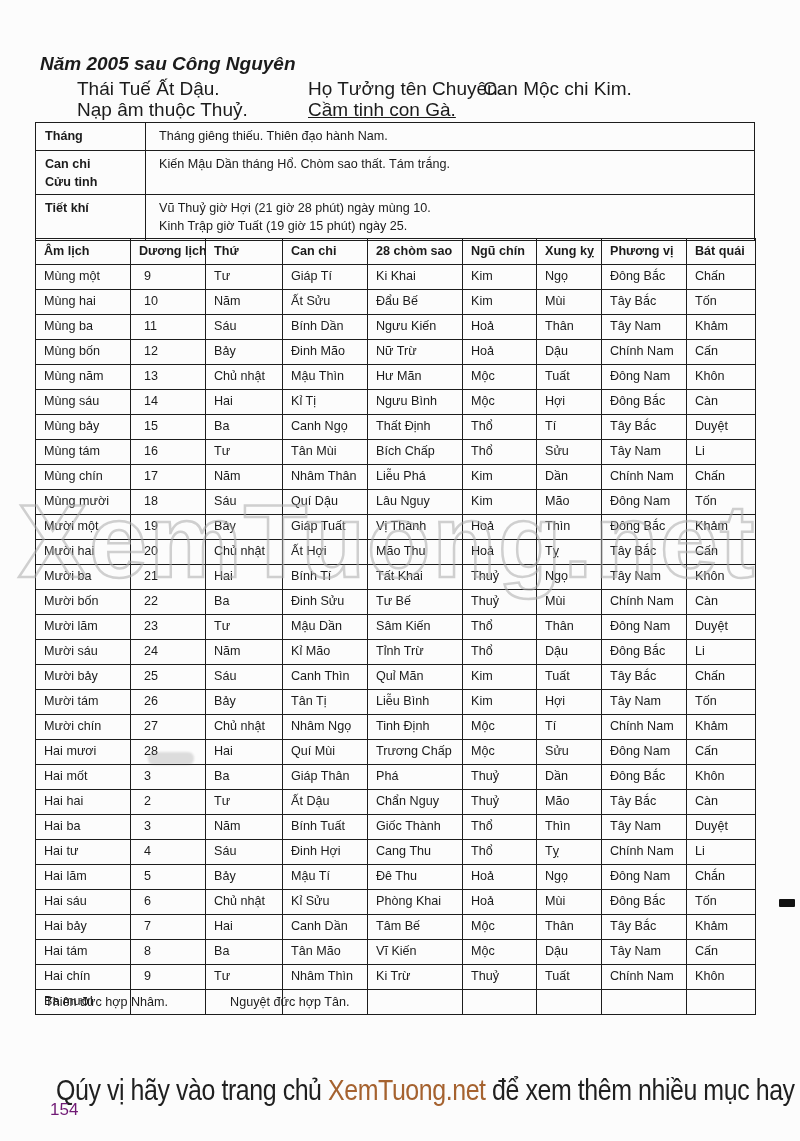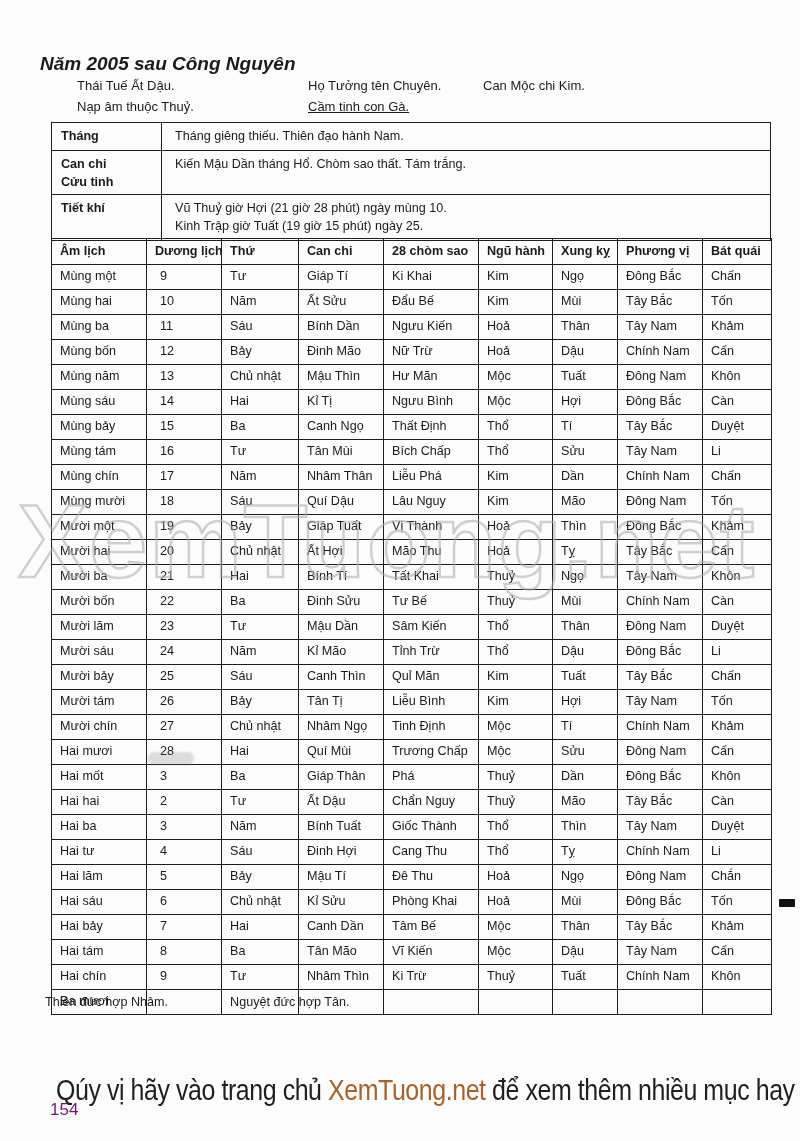--- a/index.html
+++ b/index.html
@@ -3,24 +3,24 @@
 <meta charset="utf-8">
 <style>
   html,body{margin:0;padding:0;background:#e8e8e8;}
   .page{
     position:relative;width:800px;height:1141px;margin:0 auto;
     background:#fcfcfc;color:#1b1b1b;
     font-family:"Liberation Sans", sans-serif;overflow:hidden;
   }
   .abs{position:absolute;}
   .title{left:40px;top:53px;font-size:19px;font-weight:bold;font-style:italic;}
-  .yearline{font-size:13px;white-space:nowrap;}
+  .yearline{font-size:19px;white-space:nowrap;}
 
   
-  table{border-collapse:collapse;table-layout:fixed;margin-left:16px;}
+  table{border-collapse:collapse;table-layout:fixed;}
   .info{left:35px;top:122px;width:720px;}
   .info td{border:1.6px solid #1d1d1d;font-size:12.6px;line-height:1.45;padding:2px 6px 2px 9px;}
   .info td.lbl{font-weight:bold;}
   .info tr.rt td{vertical-align:top;padding-top:4px;}
   .info td.cnt{padding-left:13px;}
 
   
   .cal{left:35px;top:238px;width:720px;}
   .cal th,.cal td{
     border:1.5px solid #1d1d1d;font-size:12.6px;line-height:1.1;
@@ -110,21 +110,21 @@
         <col style="width:85px">
         <col style="width:69px">
     </colgroup>
     <thead>
       <tr>
         <th>Âm lịch</th>
         <th>Dương lịch</th>
         <th>Thứ</th>
         <th>Can chi</th>
         <th>28 chòm sao</th>
-        <th>Ngũ hành</th>
+        <th>Ngũ chín</th>
         <th>Xung kỵ</th>
         <th>Phương vị</th>
         <th>Bát quái</th>
       </tr>
     </thead>
     <tbody>
         <tr>
           <td>Mùng một</td>
           <td>9</td>
           <td>Tư</td>

